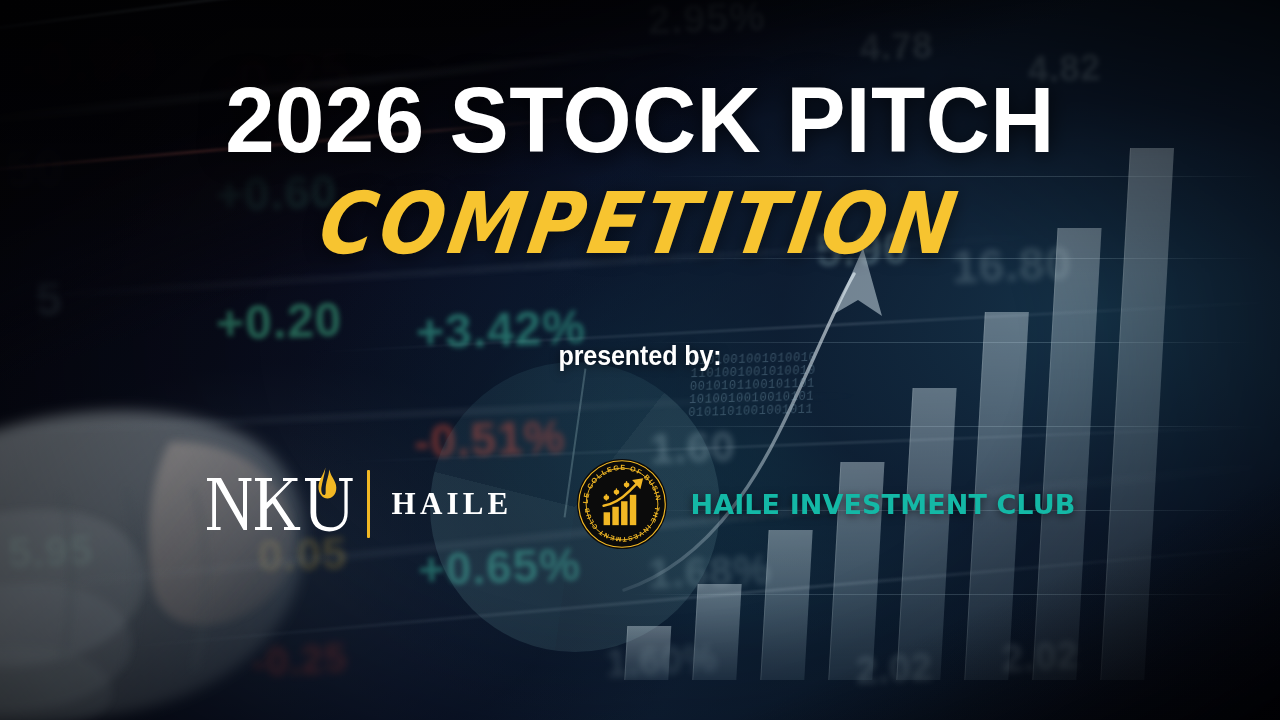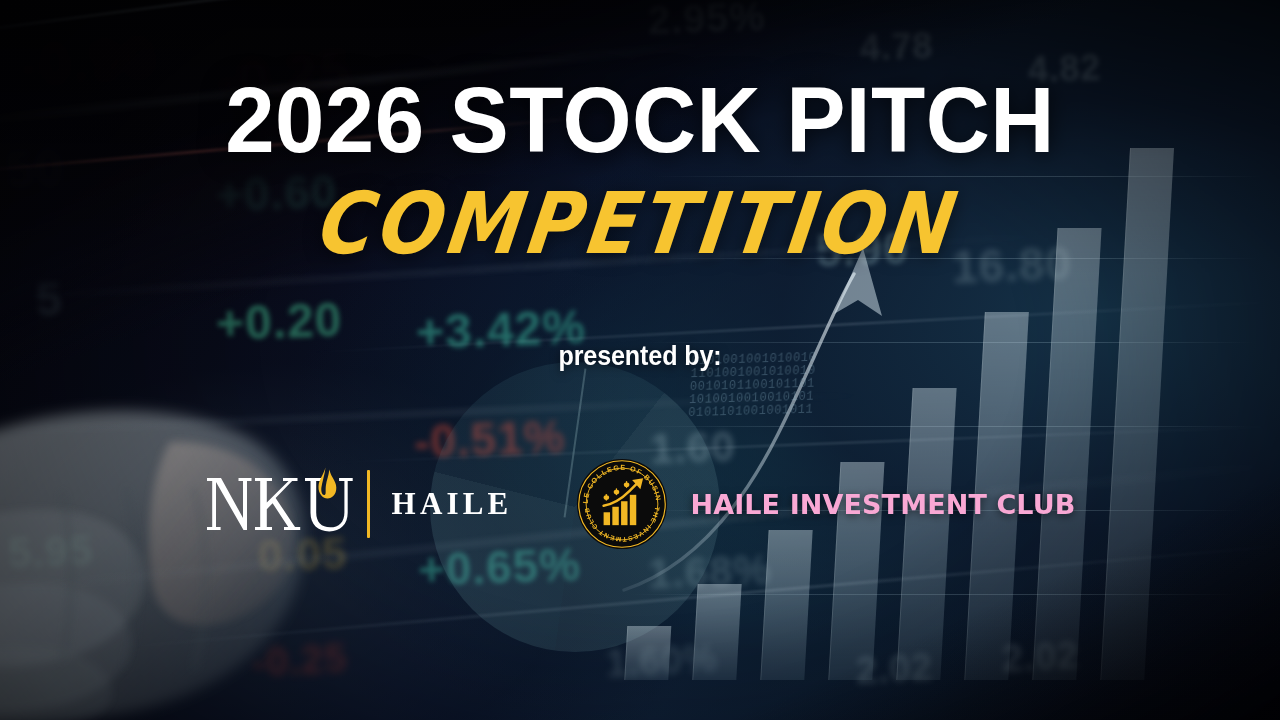--- a/index.html
+++ b/index.html
@@ -230,21 +230,21 @@
   }
 
   
   #hic-lockup { display:flex; align-items:center; gap:22px; }
   #hic-badge { width:92px; height:92px; flex:none; }
   #hic-word {
     font-family:"DejaVu Sans", sans-serif;
     font-weight:700;
     font-size:27px;
     letter-spacing:.004em;
-    color:#f9a8d4;
+    color:#14b8a6;
     white-space:nowrap;
     text-shadow:0 2px 9px rgba(0,0,0,.55);
   }
 </style>
 </head>
 <body>
 
 <div id="poster">
 
   <div class="bg-layer bg-base"></div>

